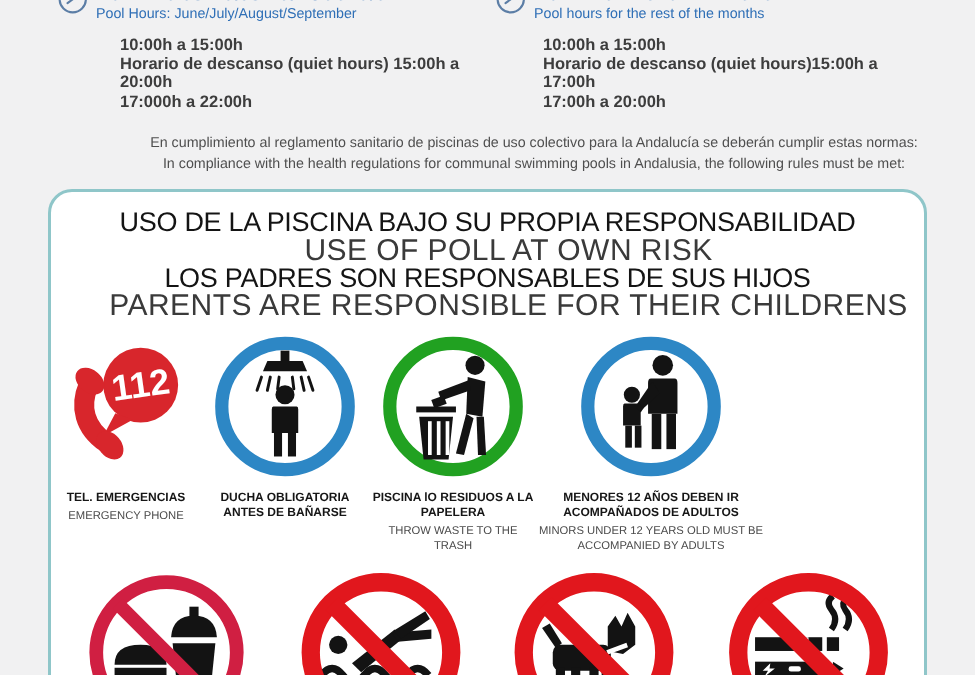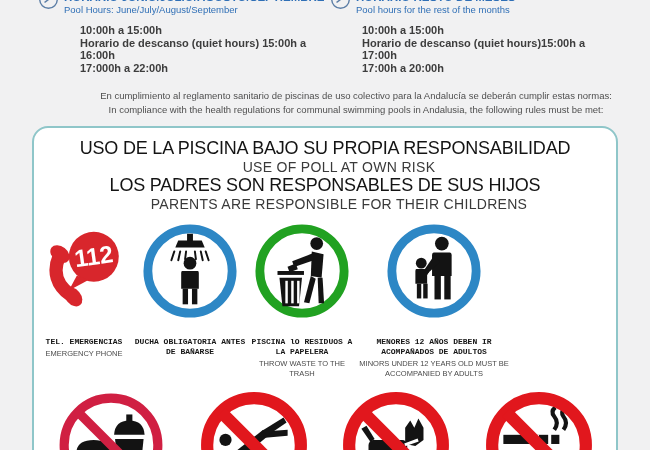--- a/index.html
+++ b/index.html
@@ -20,32 +20,32 @@
   .hours-col.right .hours-lines{margin-left:32px;}
   
   .compliance{margin:15px 0 0 62px;font-size:9.5px;color:#4f4f4f;line-height:14px;text-align:center;}
   
   .rules-box{
     box-sizing:border-box;width:586px;height:420px;margin:9px auto 0;
     background:#ffffff;border:2px solid #8fc6c9;border-radius:16px;
     padding-top:10px;overflow:hidden;
   }
   .h-es{font-size:18px;font-weight:400;letter-spacing:-0.2px;color:#141414;text-align:center;margin:0;line-height:20px;}
-  .h-en{font-size:14px;font-weight:400;letter-spacing:0.3px;color:#3a3a3a;text-align:center;margin:1px 0 0;line-height:16px;padding-left:28px;}
+  .h-en{font-size:20px;font-weight:400;letter-spacing:0.3px;color:#3a3a3a;text-align:center;margin:1px 0 0;line-height:16px;padding-left:28px;}
   
   .rules-row{display:flex;margin-top:9px;}
   .rule{text-align:center;}
   .rule.c1{width:100px;}
   .rule.c2{width:112px;}
   .rule.c3{width:112px;}
   .rule.c4{width:152px;}
   .rule.c5{width:106px;}
   .rule-icon{height:100px;display:flex;align-items:center;justify-content:center;}
   .rule-icon svg{width:98px;height:98px;}
-  .rule-es{font-size:8px;font-weight:bold;color:#161616;line-height:10px;margin-top:16px;font-family:Liberation Mono, monospace;}
+  .rule-es{font-size:8px;font-weight:bold;color:#161616;line-height:10px;margin-top:6px;}
   .rule-en{font-size:7.5px;color:#4a4a4a;line-height:9.5px;margin-top:2px;}
   
   .prohib-row{display:flex;justify-content:space-between;padding:0 21px;margin-top:11px;}
   .prohib svg{width:112px;height:112px;display:block;}
 </style>
 </head>
 <body>
 
 <div class="top-row">
   <div class="hours-col">
@@ -54,21 +54,21 @@
         <circle cx="12" cy="12" r="10" fill="none" stroke="#5c7ea6" stroke-width="1.6"></circle>
         <path d="M12 6 v6 l-4 3" stroke="#5c7ea6" stroke-width="1.6" fill="none" stroke-linecap="round"></path>
       </svg>
       <div>
         <div class="hours-title">HORARIO JUNIO/JULIO/AGOSTO/SEPTIEMBRE</div>
         <div class="hours-subtitle">Pool Hours: June/July/August/September</div>
       </div>
     </div>
     <div class="hours-lines">
       <div>10:00h a 15:00h</div>
-      <div>Horario de descanso (quiet hours) 15:00h a 16:00h</div>
+      <div>Horario de descanso (quiet hours) 15:00h a 20:00h</div>
       <div>17:000h a 22:00h</div>
     </div>
   </div>
   <div class="hours-col right">
     <div class="hours-header">
       <svg class="clock-icon" viewBox="0 0 24 24">
         <circle cx="12" cy="12" r="10" fill="none" stroke="#5c7ea6" stroke-width="1.6"></circle>
         <path d="M12 6 v6 l-4 3" stroke="#5c7ea6" stroke-width="1.6" fill="none" stroke-linecap="round"></path>
       </svg>
       <div>

